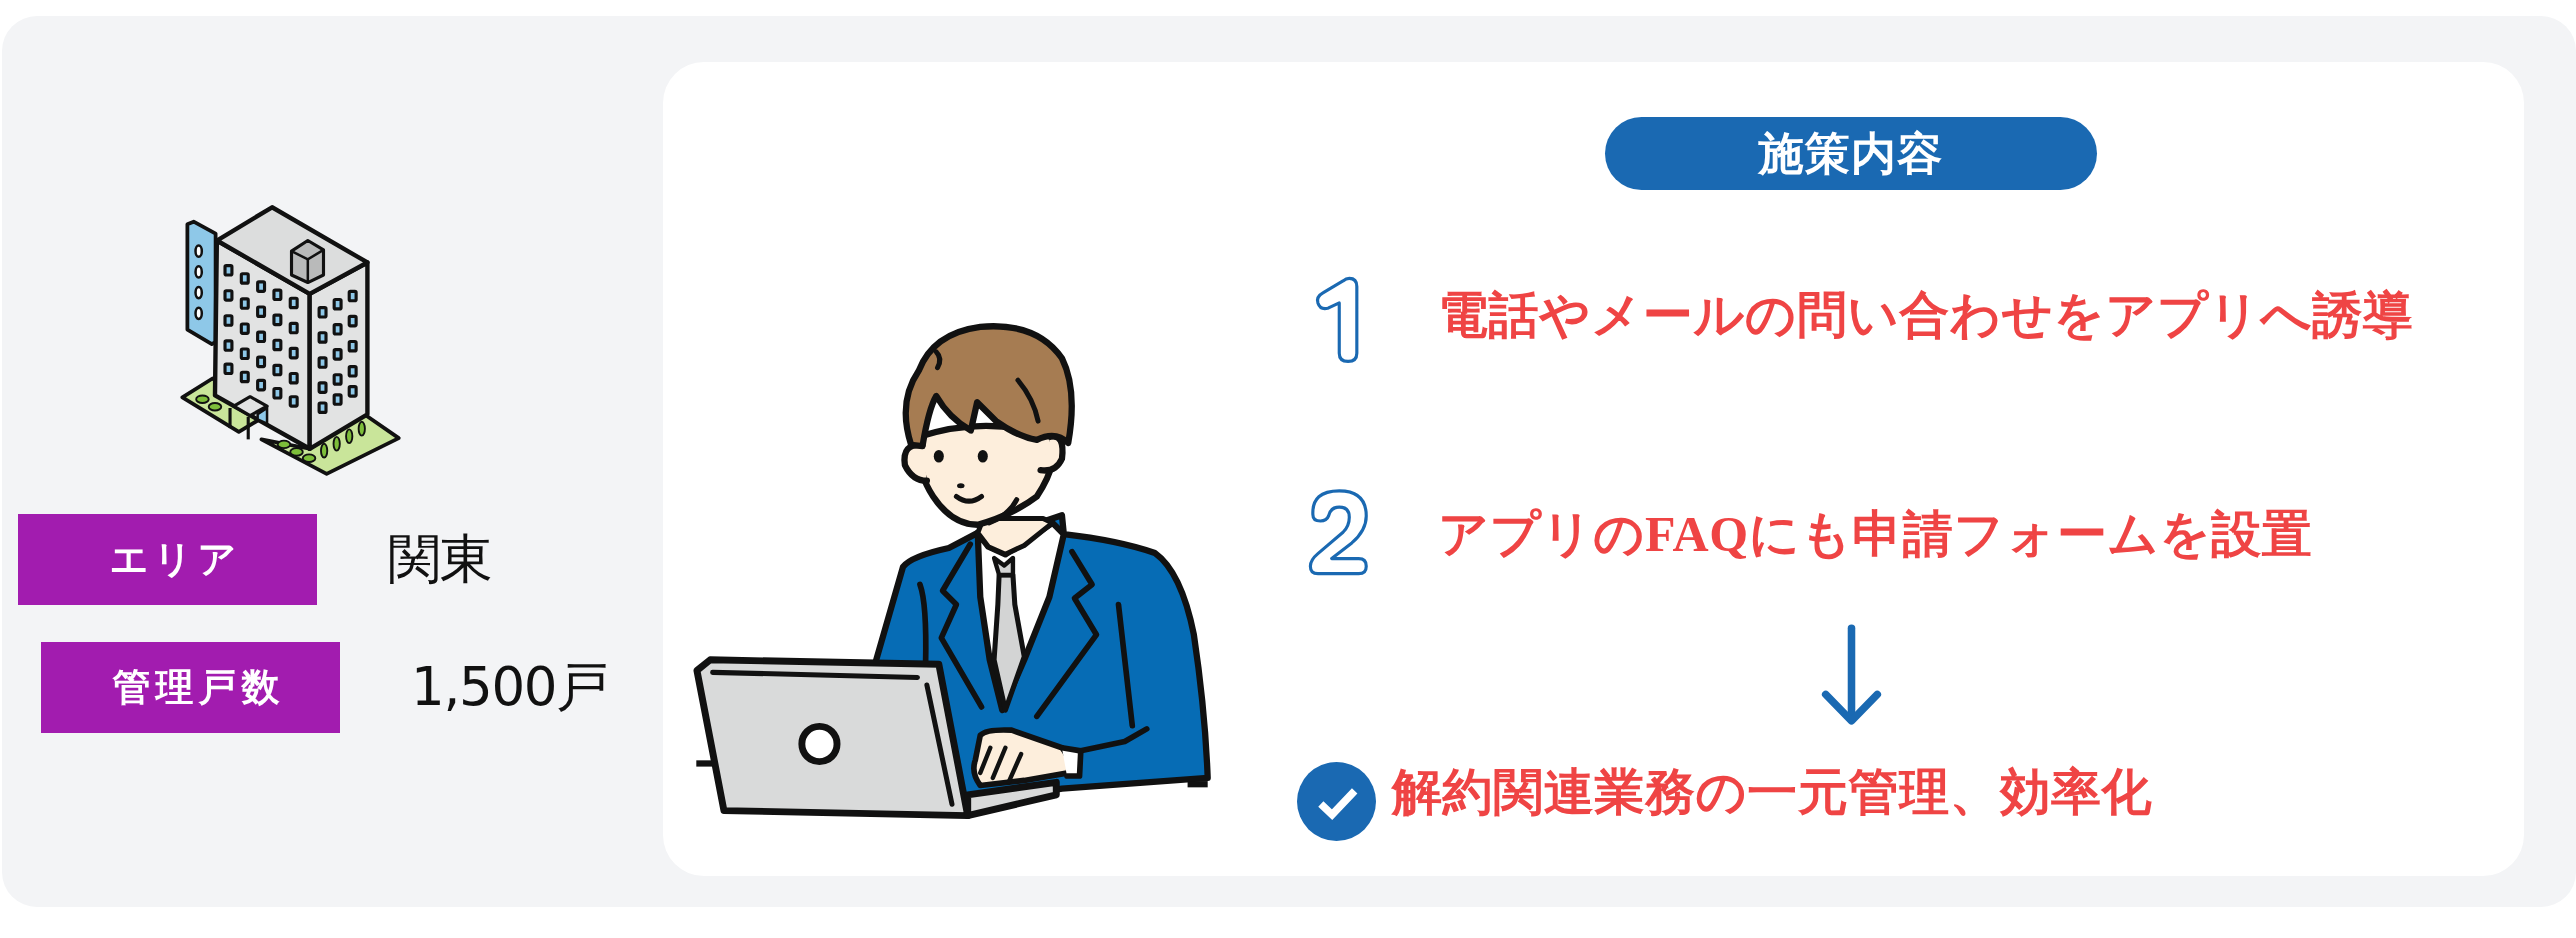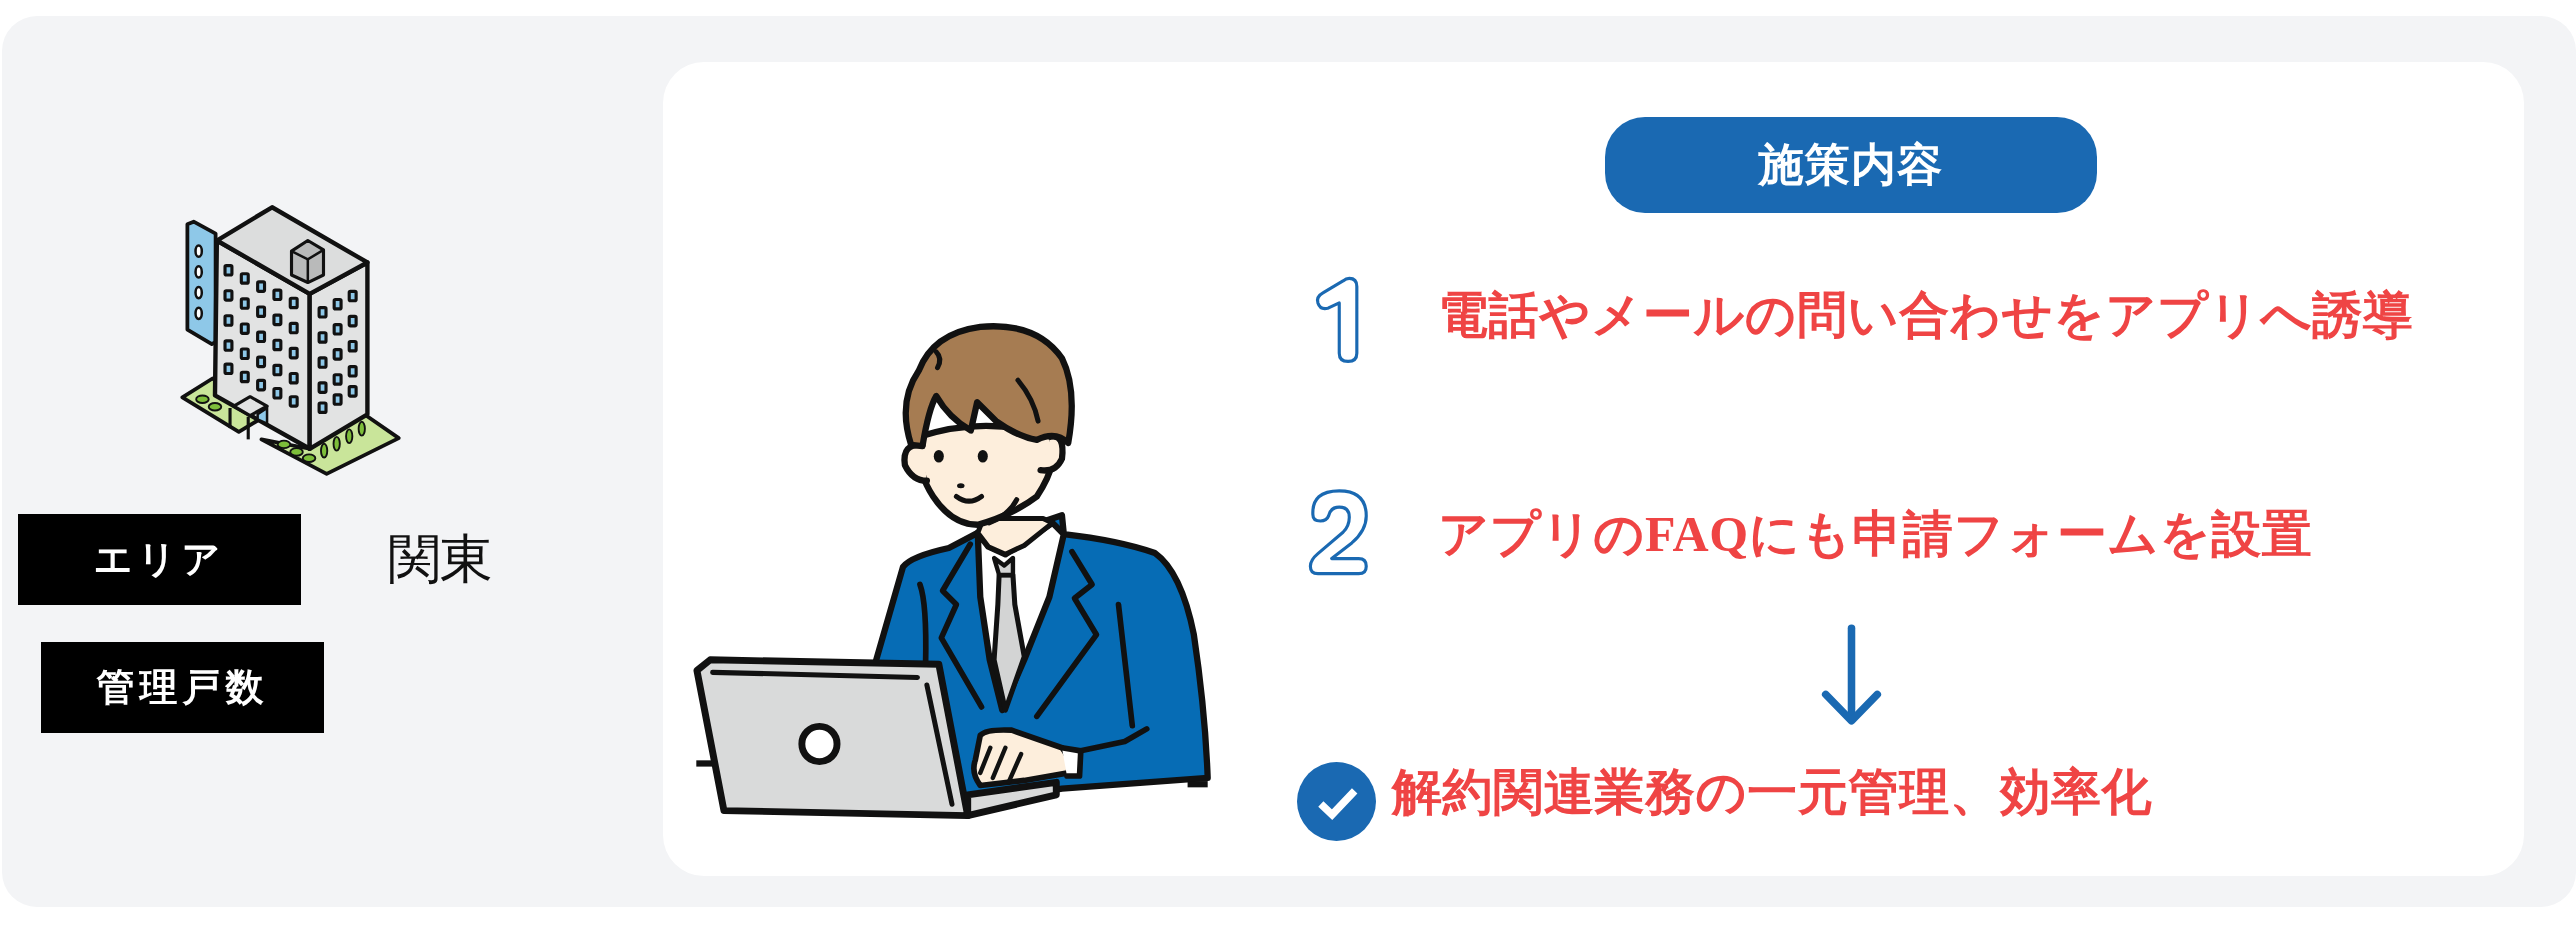--- a/index.html
+++ b/index.html
@@ -10,38 +10,38 @@
   .outer-panel {
     position: absolute; left: 1.9px; top: 15.7px; width: 2574px; height: 891px;
     background: #F3F4F6; border-radius: 35px;
   }
   .building {
     position: absolute; left: 176px; top: 201px; width: 226px; height: 276px;
   }
   .info-row { position: absolute; left: 18px; width: 628px; height: 91px; }
   .info-label {
     position: absolute; left: 0; top: 0; width: 283px; height: 91px;
-    background: #000000; color: #ffffff;
+    background: #a21caf; color: #ffffff;
     display: flex; align-items: center; justify-content: center;
-    font-weight: bold; font-size: 38px; letter-spacing: 5px;
+    font-weight: bold; font-size: 38px; letter-spacing: 5px; padding-left: 16px;
   }
   .info-value {
     position: absolute; left: 370px; top: 0; height: 91px;
     display: flex; align-items: center;
     font-size: 53px; font-weight: normal; color: #111111; letter-spacing: -1.3px;
   }
   .white-card {
     position: absolute; left: 663px; top: 62px; width: 1861px; height: 814px;
     background: #ffffff; border-radius: 41px;
   }
   .person {
     position: absolute; left: 685px; top: 308px; width: 534px; height: 534px;
   }
   .pill {
-    position: absolute; left: 1605px; top: 117px; width: 492px; height: 96px;
+    position: absolute; left: 1605px; top: 117px; width: 492px; height: 73px;
     background: #1A69B2; border-radius: 40px; color: #ffffff;
     display: flex; align-items: center; justify-content: center;
     font-size: 45px; font-weight: bold; letter-spacing: 1.3px;
   }
   .num-icon { position: absolute; }
   .step-text {
     position: absolute; font-size: 50px; font-weight: bold; color: #ef4444;
     white-space: nowrap; line-height: 1; letter-spacing: 0.6px;
   }
   .arrow { position: absolute; left: 1820px; top: 622px; width: 63px; height: 107px; }
@@ -148,20 +148,21 @@
   <line x1="86" y1="330" x2="86" y2="362" stroke="#111" stroke-width="5"></line>
   <line x1="115" y1="344" x2="115" y2="380" stroke="#111" stroke-width="5"></line>
 </svg>
 
 <div class="info-row" style="top:514px;">
   <div class="info-label">エリア</div>
   <div class="info-value">関東</div>
 </div>
 <div class="info-row" style="top:642px;margin-left:23px;">
   <div class="info-label">管理戸数</div>
+  <div class="info-value">1,500戸</div>
 </div>
 
 <div class="white-card"></div>
 
 <svg class="person" viewBox="0 0 850 850" xmlns="http://www.w3.org/2000/svg">
   <g stroke="#111" stroke-width="10" stroke-linejoin="round" stroke-linecap="round">
 
     <path d="M303,565 L347,412 Q360,395 420,382 L466,358 L540,350 L600,330 L603,360 Q690,370 748,390 Q790,420 810,520 Q828,640 832,748 L600,765 L450,790 Z" fill="#066CB5"></path>
 
     <path d="M466,358 L483,380 L510,392 L585,342 L603,360 L580,460 L540,560 L505,640 L485,560 L470,460 Z" fill="#FFFFFF"></path>

